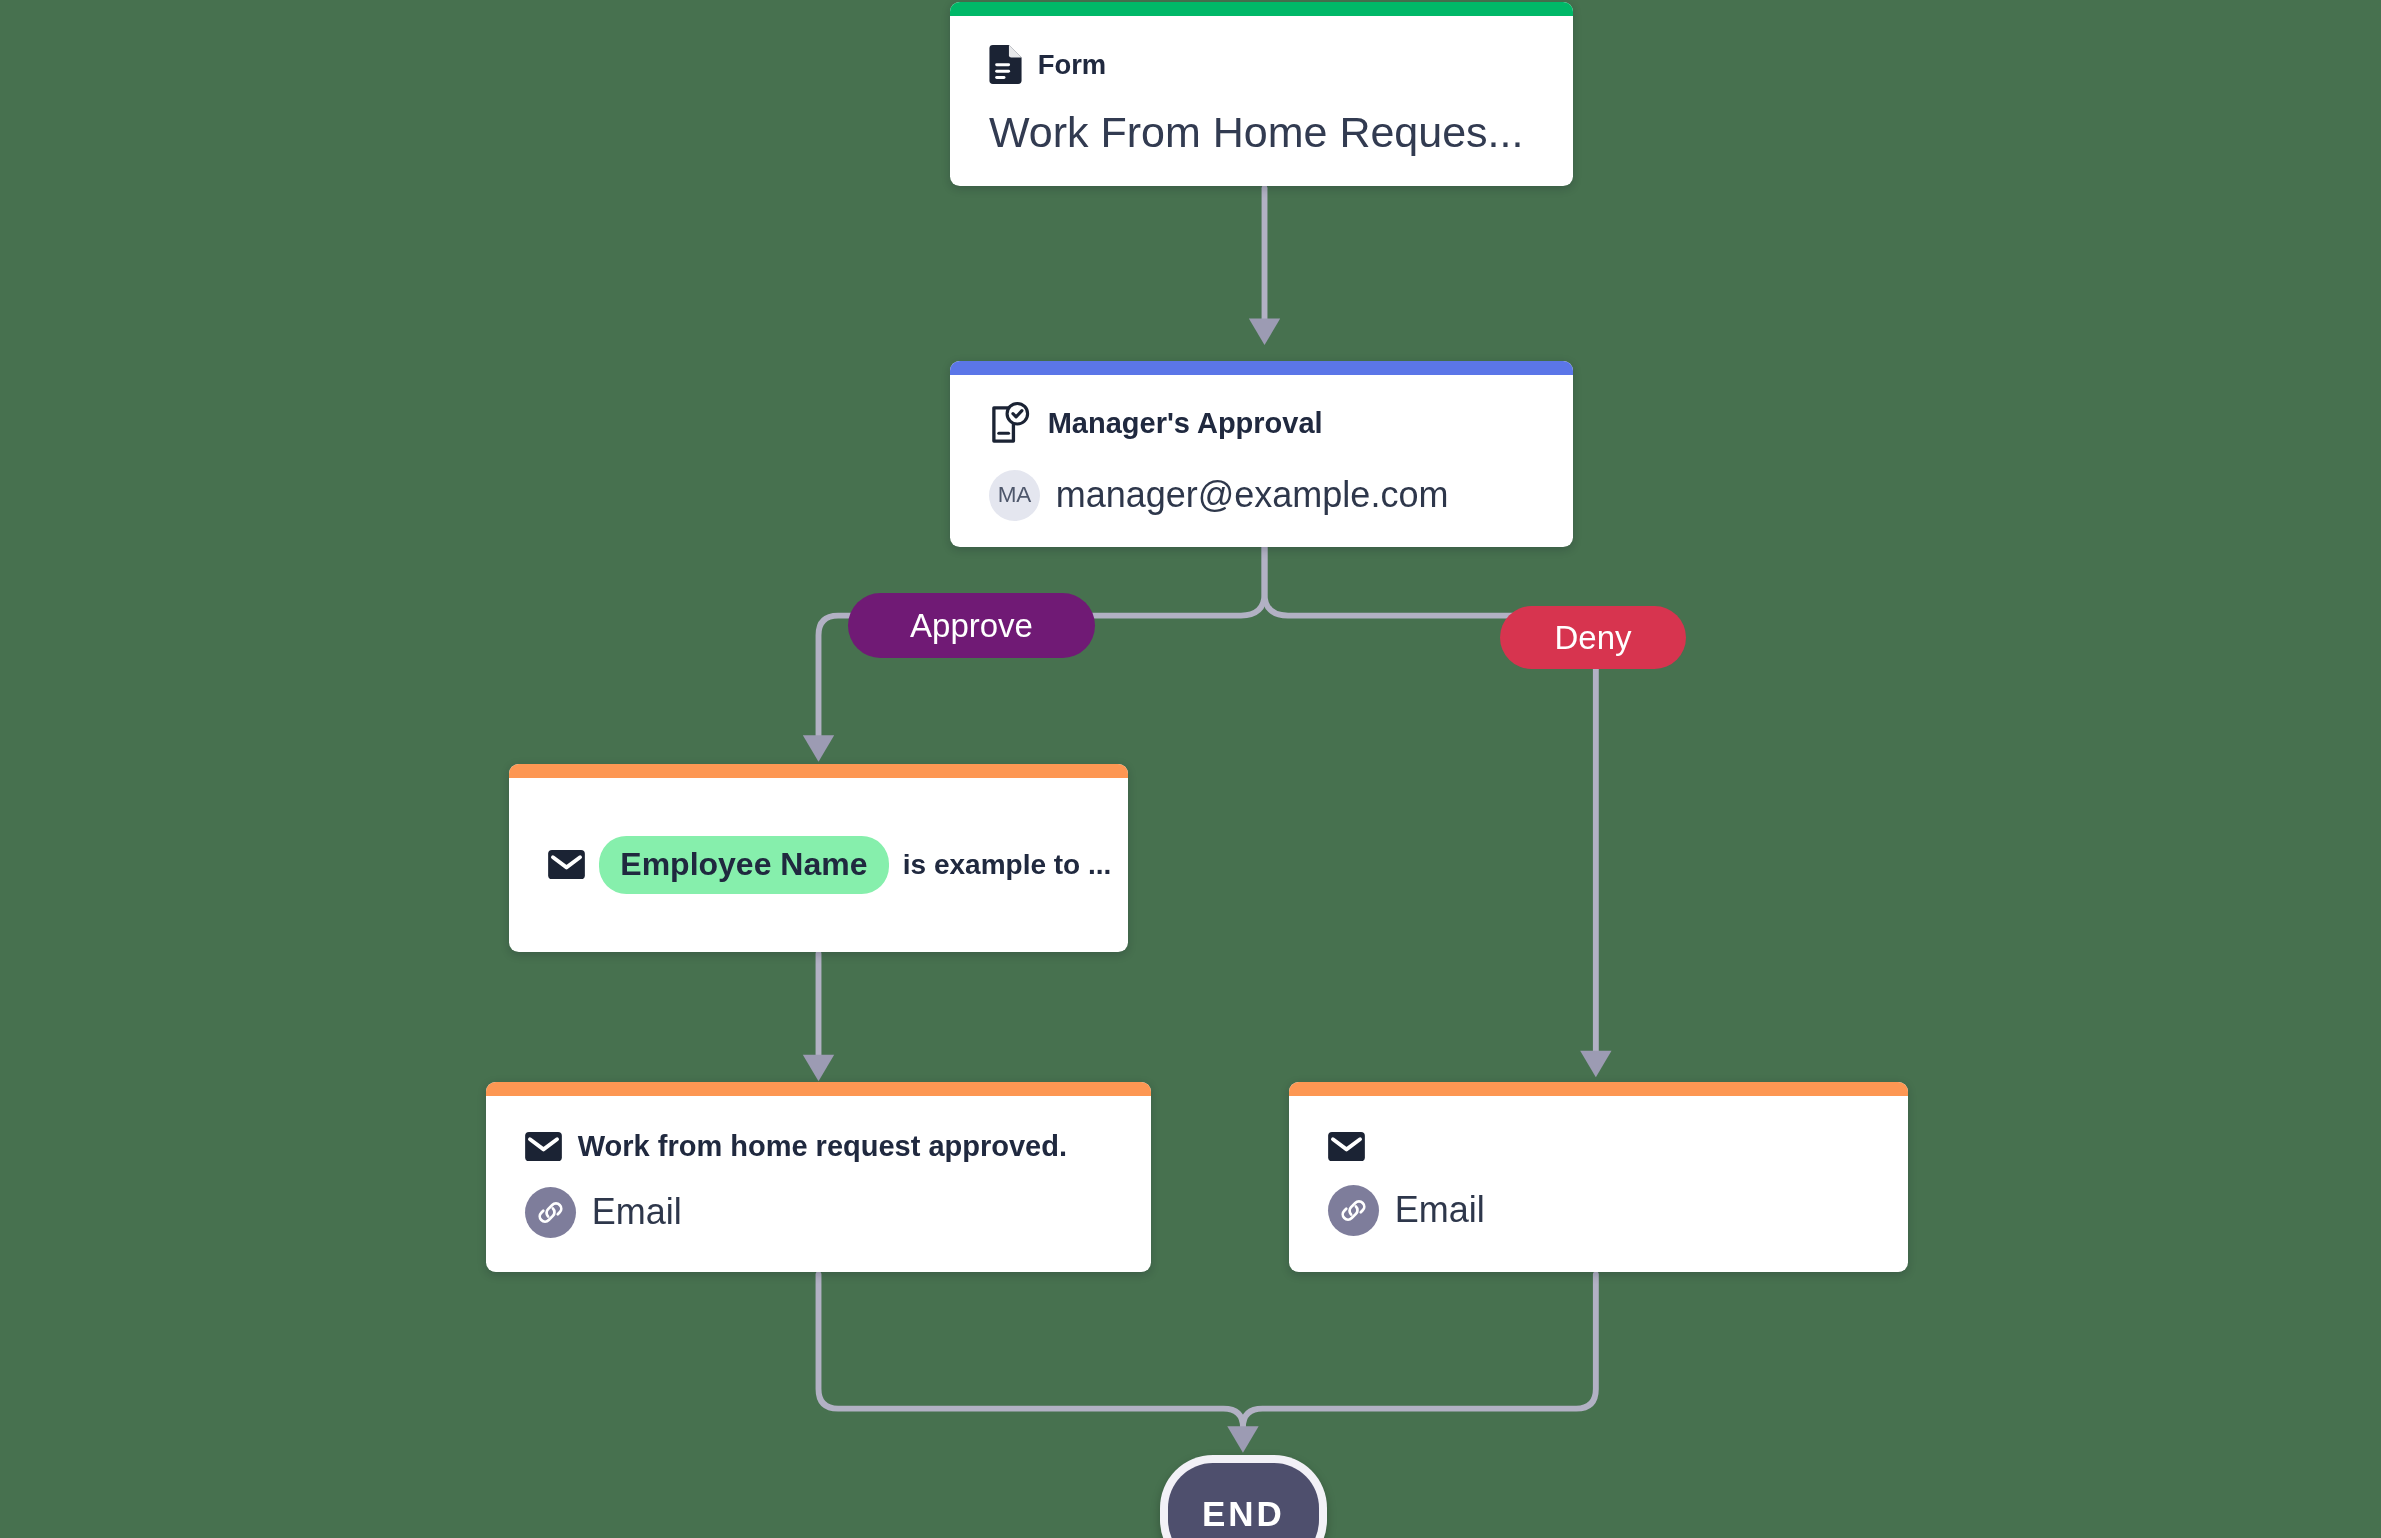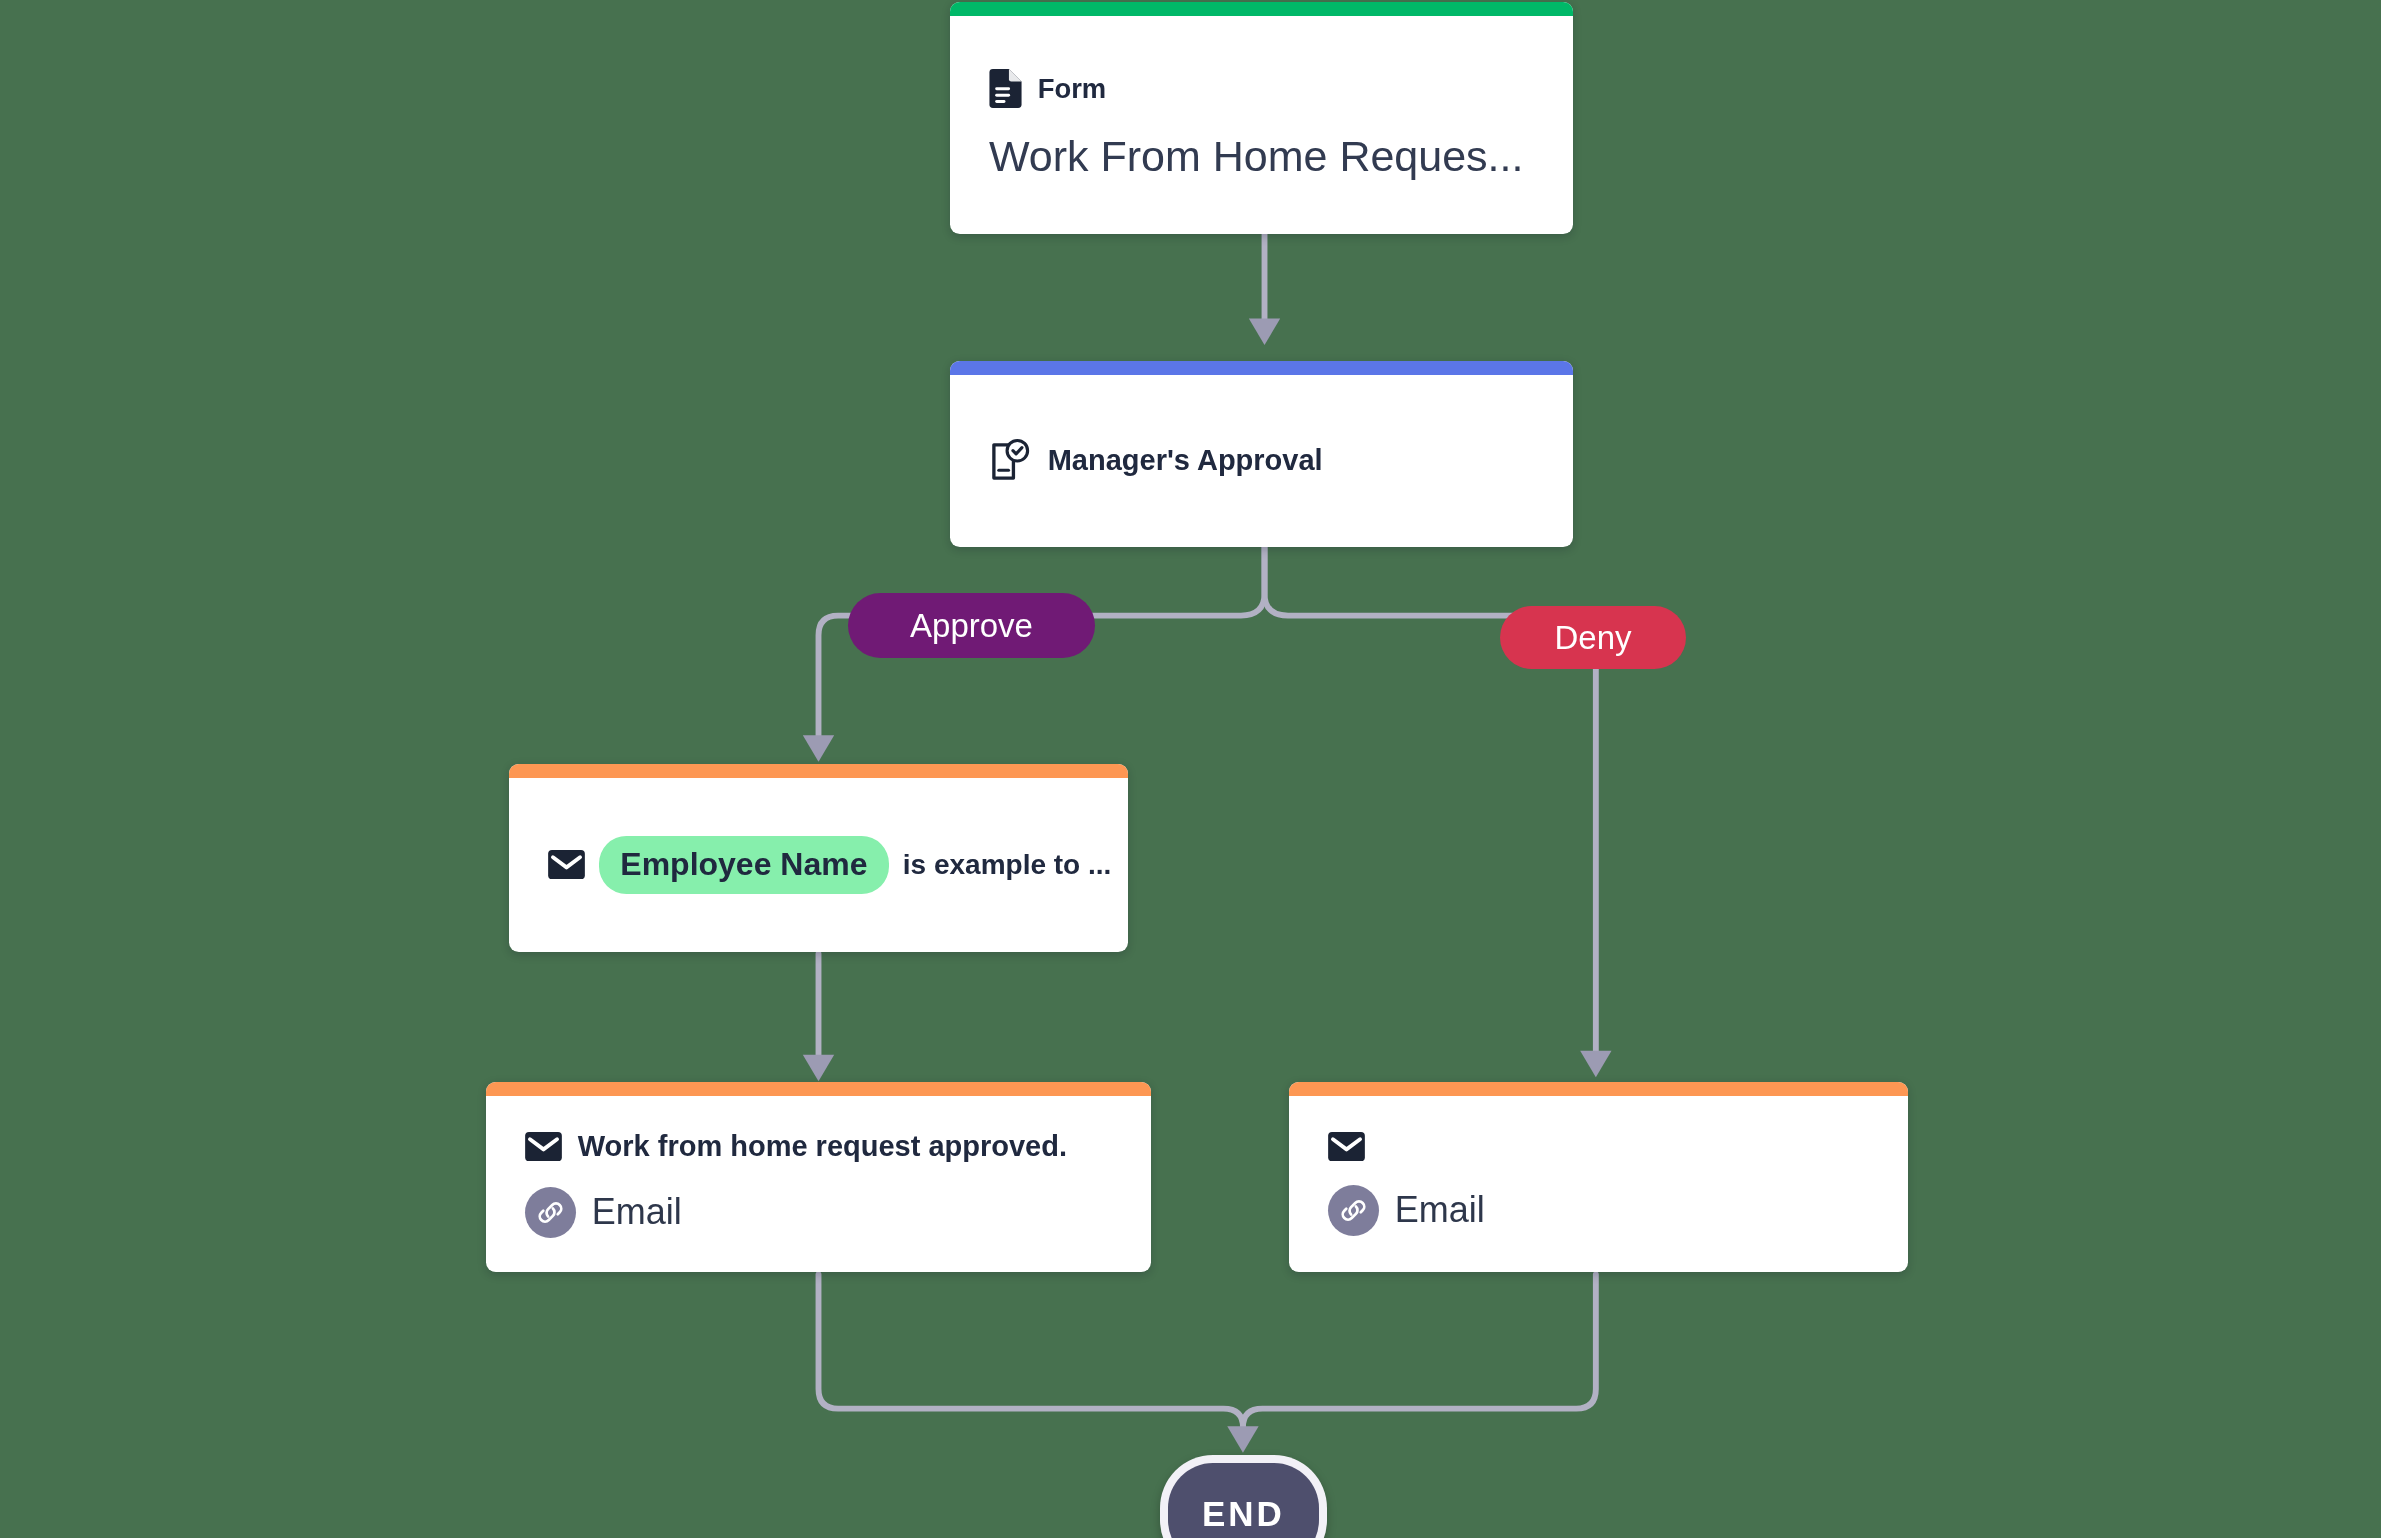--- a/index.html
+++ b/index.html
@@ -66,21 +66,21 @@
     background:#F2F1F7;border-radius:53px;padding:7.8px;
     box-shadow:0 3.9px 9.8px rgba(0,0,0,.25);
   }
   .end-pill{
     width:151px;height:102px;background:#4E4F6D;border-radius:45px;
     display:flex;align-items:center;justify-content:center;
     color:#ffffff;font-size:35px;font-weight:bold;letter-spacing:2.9px;
   }
 
   
-  .card-form{left:950px;top:2px;width:623px;height:232px;}
+  .card-form{left:950px;top:2px;width:623px;height:184px;}
   .card-approval{left:950px;top:361px;width:623px;height:186px;}
   .card-employee{left:509px;top:764px;width:619px;height:188px;}
   .card-approved{left:486px;top:1082px;width:665px;height:190px;}
   .card-denied{left:1289px;top:1082px;width:619px;height:190px;}
 </style>
 </head>
 <body>
 
 <div class="canvas">
 
@@ -128,20 +128,24 @@
         <span class="icon">
           <svg width="43" height="45" viewBox="0 0 44 46">
             <path d="M5 7 h20 v34 h-20 z" fill="none" stroke="#1B2334" stroke-width="3.4" stroke-linejoin="round"></path>
             <path d="M10 33 h10" stroke="#1B2334" stroke-width="3.2" stroke-linecap="round"></path>
             <circle cx="29" cy="13" r="10.5" fill="#ffffff" stroke="#1B2334" stroke-width="3.2"></circle>
             <path d="M24.5 13 l3.2 3.2 l6 -6.4" fill="none" stroke="#1B2334" stroke-width="3.2" stroke-linecap="round" stroke-linejoin="round"></path>
           </svg>
         </span>
         <span class="node-title">Manager's Approval</span>
       </div>
+      <div class="row">
+        <span class="avatar">MA</span>
+        <span class="email-text">manager@example.com</span>
+      </div>
     </div>
   </div>
 
   <div class="pill pill-approve">
     <span>Approve</span>
   </div>
 
   <div class="pill pill-deny">
     <span>Deny</span>
   </div>

